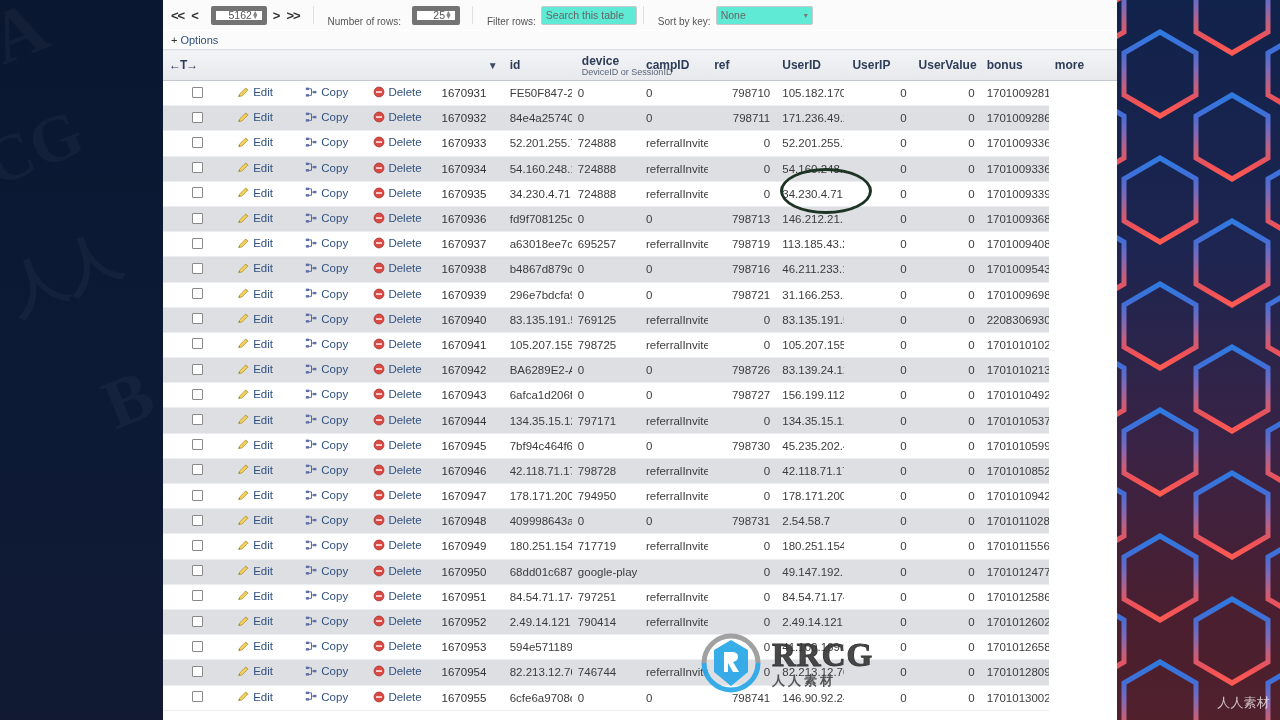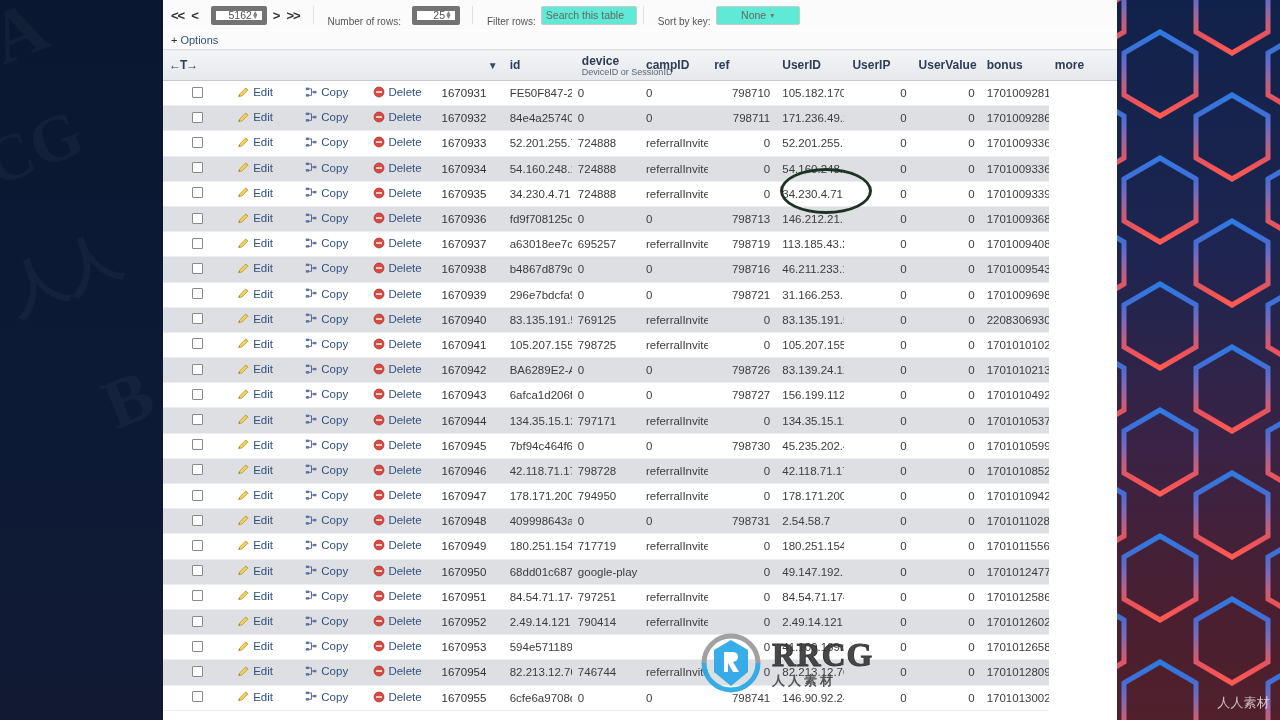--- a/index.html
+++ b/index.html
@@ -306,21 +306,21 @@
         <span class="spin">
             <span>▲</span>
             <span>▼</span>
           </span>
       </span>
       <span class="sep"></span>
       <span class="tb-label">Filter rows:</span>
       <span class="tb-input" style="width:96px;">Search this table</span>
       <span class="sep"></span>
       <span class="tb-label">Sort by key:</span>
-      <span class="tb-input" style="width:84px; justify-content:center;">
+      <span class="tb-input" style="width:97px; justify-content:space-between;">
         <span>None</span>
         <span class="caret-dn">▾</span>
       </span>
     </div>
 
     <div id="options-bar">
       <span class="plus">+</span>
       <span>Options</span>
     </div>
 

